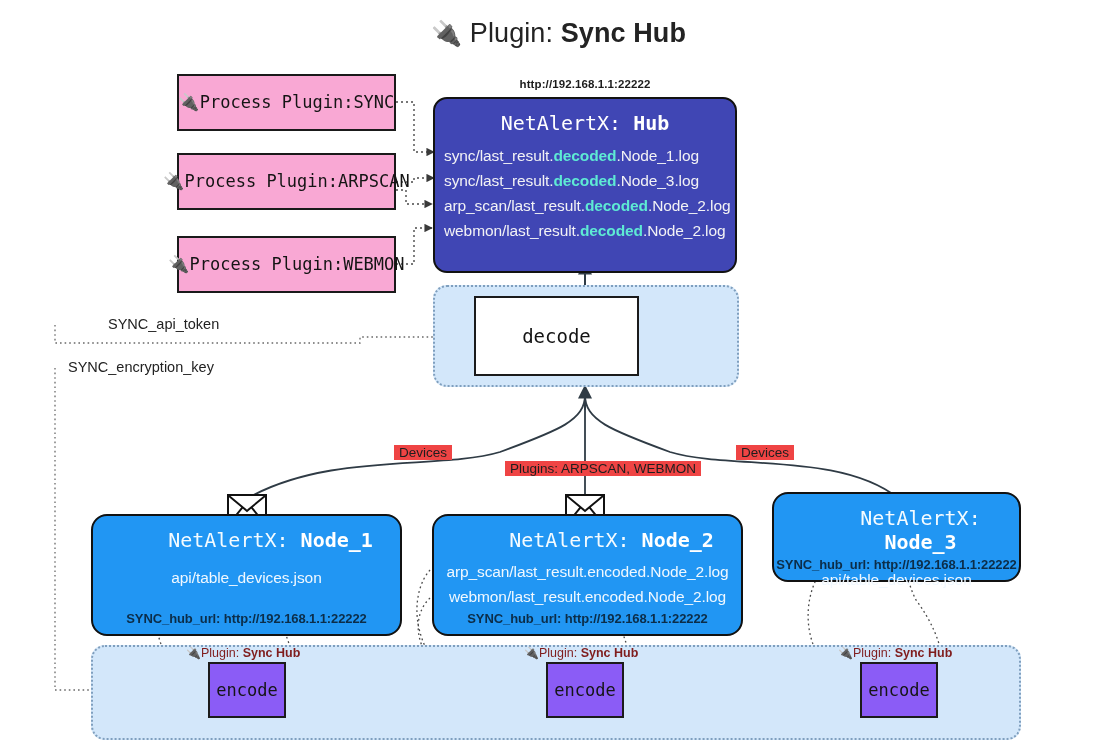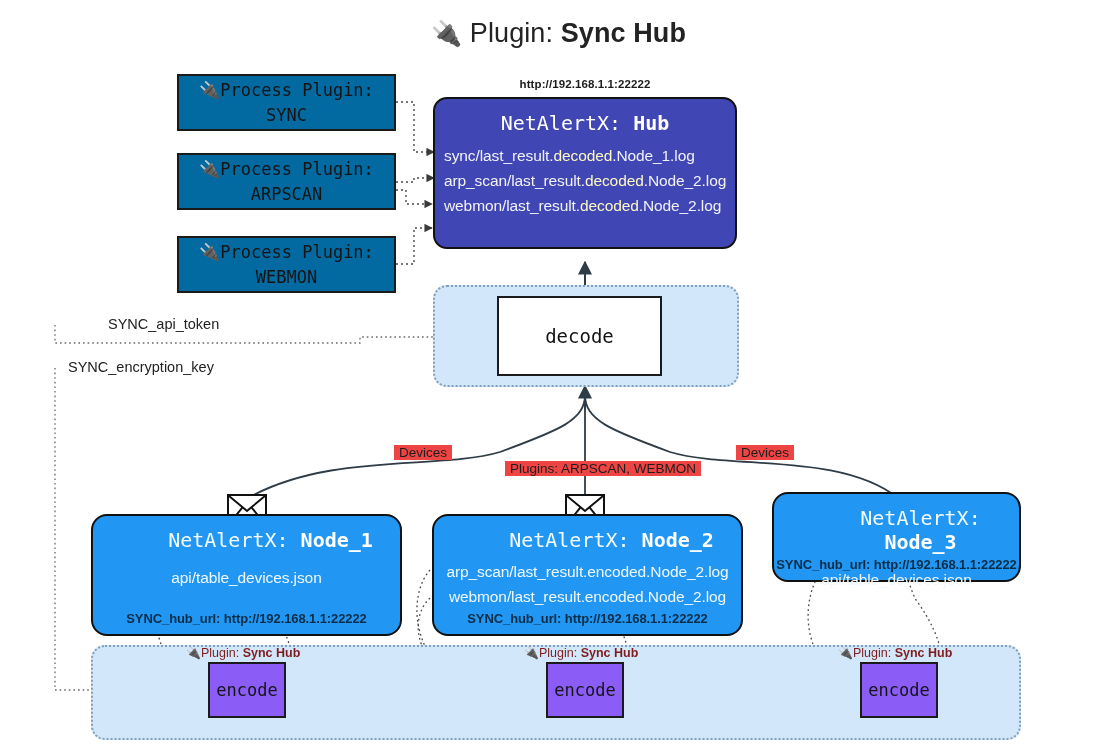--- a/index.html
+++ b/index.html
@@ -20,24 +20,24 @@
   #title{
     position:absolute;left:0;top:18px;width:1117px;
     text-align:center;font-size:27px;color:#232323;
     letter-spacing:.1px;
   }
   #title .plug{font-size:25px;}
   #title .b{font-weight:bold;}
 
   
   .proc{
-    background:#0369a1;border:2px solid #1a1a1a;
+    background:#f9a8d4;border:2px solid #1a1a1a;
     font-family:"DejaVu Sans Mono", monospace;
     font-size:17px;color:#141414;
-    display:flex;flex-direction:column;align-items:center;
+    display:flex;flex-direction:row;align-items:center;
     justify-content:center;line-height:1.45;
   }
   .proc .l1{white-space:nowrap;}
   .proc .l2{white-space:nowrap;}
 
   
   #hub-url{
     position:absolute;font-size:11.5px;color:#1c1c1c;font-weight:bold;
     letter-spacing:.1px;text-align:center;
   }
@@ -48,21 +48,21 @@
   #hub .hdr{
     font-family:"DejaVu Sans Mono", monospace;
     font-size:20px;text-align:center;color:#fff;letter-spacing:0px;
   }
   #hub .hdr b{font-weight:bold;}
   #hub .logs{margin-top:8px;}
   #hub .logline{
     font-size:15.5px;color:#f2f2f5;line-height:1.62;
     padding-left:9px;white-space:nowrap;letter-spacing:-.1px;
   }
-  #hub .logline b{font-weight:normal;color:#fef9c3;}
+  #hub .logline b{font-weight:bold;color:#5eead4;}
 
   
   #decode-group{
     background:#d3e7fa;border:2px dotted #7f9fbe;border-radius:14px;
   }
   #decode{
     background:#ffffff;border:2px solid #1b1b1b;
     font-family:"DejaVu Sans Mono", monospace;
     font-size:19px;color:#141414;
     display:flex;align-items:center;justify-content:center;
@@ -189,39 +189,42 @@
 
   <div class="node proc" style="left:177px;top:236px;width:219px;height:57px;">
     <span class="l1">
       <span class="plug">🔌</span><span>Process Plugin:</span>
     </span>
     <span class="l2">WEBMON</span>
   </div>
 
   <div id="hub-url" style="left:435px;top:78px;width:300px;">http://192.168.1.1:22222</div>
 
-  <div class="node" id="hub" style="left:433px;top:97px;width:304px;height:152px;">
+  <div class="node" id="hub" style="left:433px;top:97px;width:304px;height:176px;">
     <div class="hdr">
       <span>NetAlertX:</span> <b>Hub</b>
     </div>
     <div class="logs">
       <div class="logline">
         <span>sync/last_result.</span><b>decoded</b><span>.Node_1.log</span>
       </div>
       <div class="logline">
+        <span>sync/last_result.</span><b>decoded</b><span>.Node_3.log</span>
+      </div>
+      <div class="logline">
         <span>arp_scan/last_result.</span><b>decoded</b><span>.Node_2.log</span>
       </div>
       <div class="logline">
         <span>webmon/last_result.</span><b>decoded</b><span>.Node_2.log</span>
       </div>
     </div>
   </div>
 
   <div class="node" id="decode-group" style="left:433px;top:285px;width:306px;height:102px;"></div>
-  <div class="node" id="decode" style="left:497px;top:296px;width:165px;height:80px;">decode</div>
+  <div class="node" id="decode" style="left:474px;top:296px;width:165px;height:80px;">decode</div>
 
   <div class="tok" style="left:104px;top:316px;">SYNC_api_token</div>
   <div class="tok" style="left:64px;top:359px;">SYNC_encryption_key</div>
 
   <div class="elabel" style="left:394px;top:445px;">Devices</div>
   <div class="elabel" style="left:736px;top:445px;">Devices</div>
   <div class="elabel" style="left:505px;top:461px;">Plugins: ARPSCAN, WEBMON</div>
 
   <div class="env" style="left:227px;top:494px;">
     <svg viewBox="0 0 40 32" preserveAspectRatio="none">

